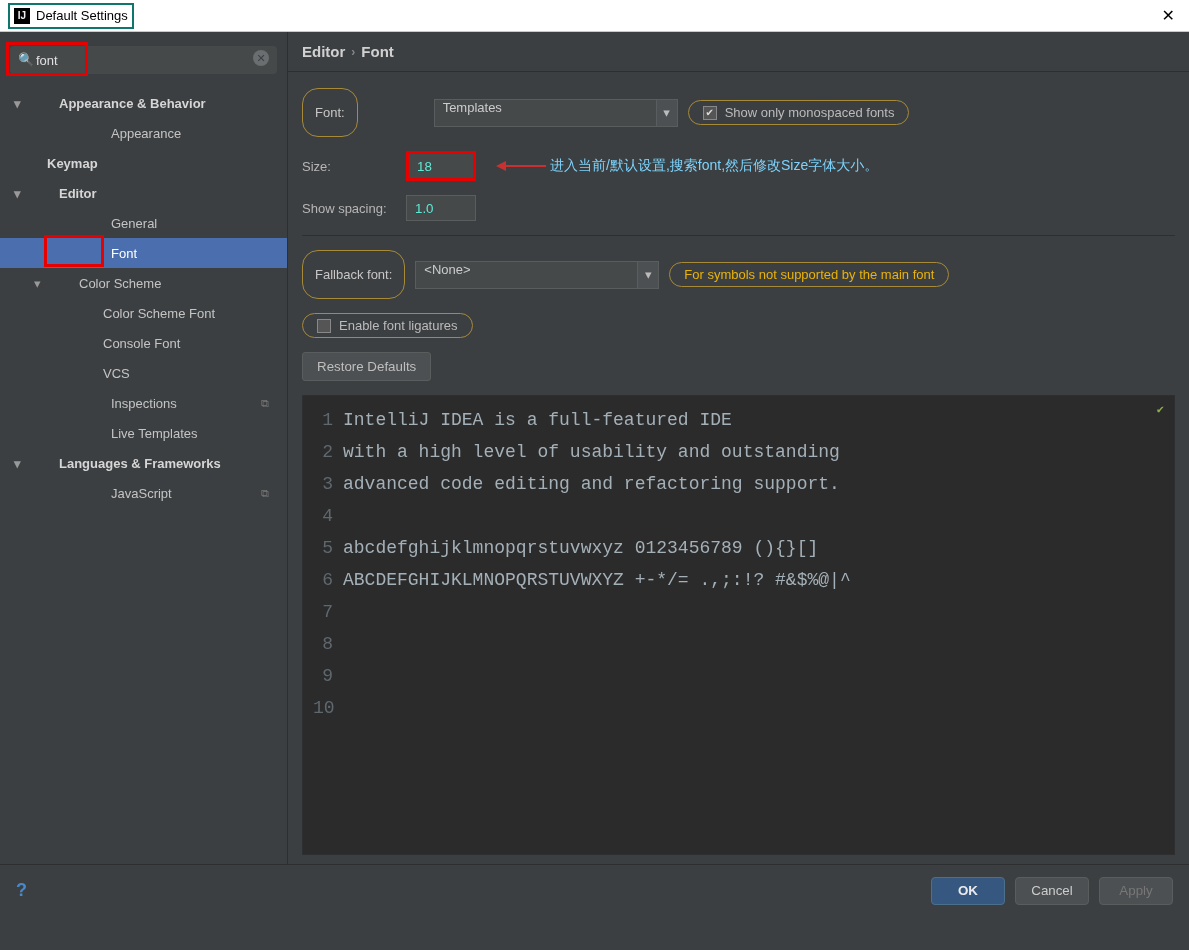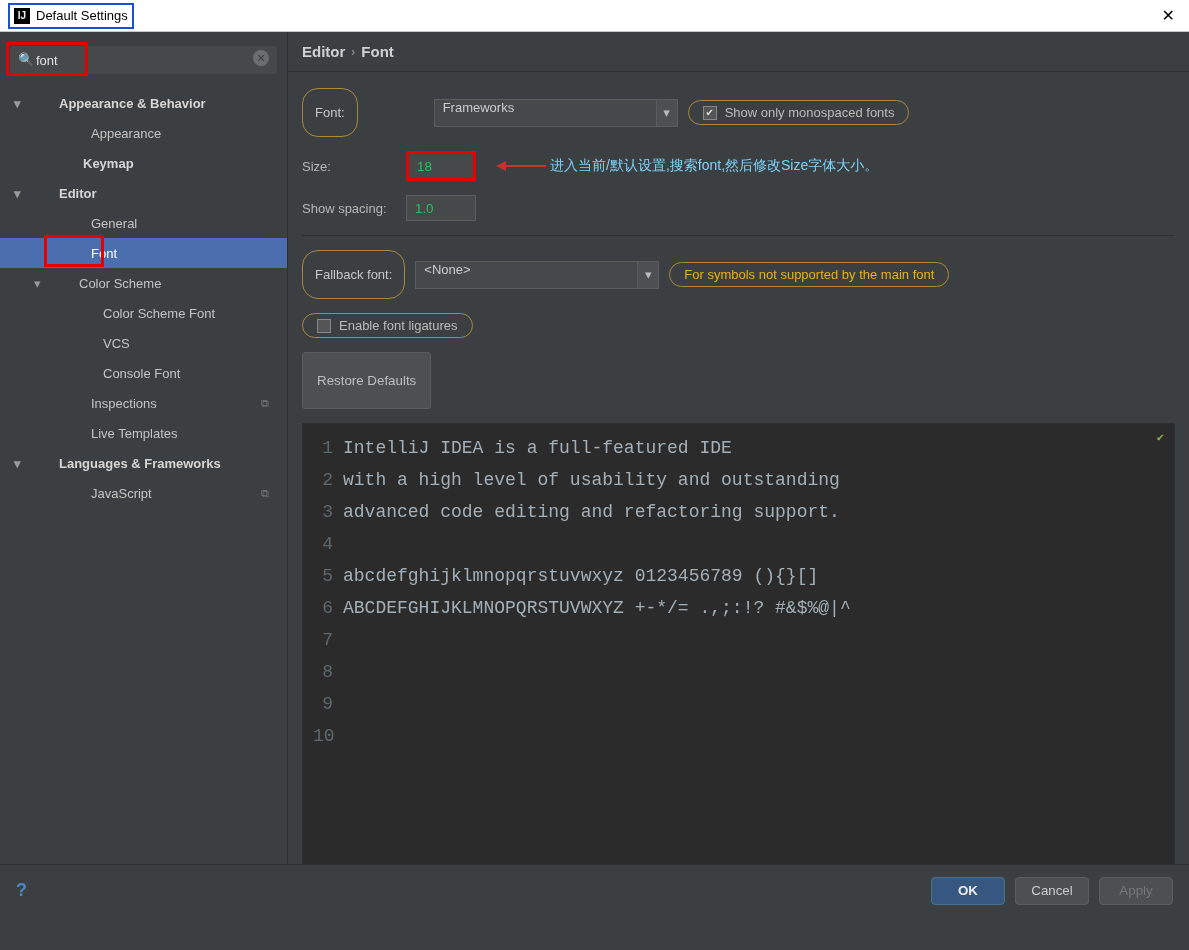--- a/index.html
+++ b/index.html
@@ -1,60 +1,60 @@
 <!DOCTYPE html>
 <html><head>
 <meta charset="utf-8">
 <style>
   * { box-sizing: border-box; margin: 0; padding: 0; }
   html, body { width: 1189px; height: 950px; font-family: "Segoe UI", Arial, sans-serif; font-size: 13px; color: #bbbbbb; background: #3c3f41; overflow: hidden; }
   .titlebar { height: 32px; background: #ffffff; border-bottom: 1px solid #c9c9c9; display: flex; align-items: center; padding: 0 8px; justify-content: space-between; }
-  .titlebar-left { display: flex; align-items: center; gap: 6px; border: 2px solid #1d4ed8; padding: 1px 4px; height: 26px; }
+  .titlebar-left { display: flex; align-items: center; gap: 6px; border: 2px solid #0f766e; padding: 1px 4px; height: 26px; }
   .titlebar-left .app-icon { width: 16px; height: 16px; background: #000; color: #eee; font-size: 10px; display:flex;align-items:center;justify-content:center;font-weight:bold; }
   .titlebar-left span { color: #000; font-size: 13px; }
   .titlebar .close-x { font-size: 16px; color: #000; cursor: pointer; padding: 0 6px; }
   .body-wrap { display: flex; height: 832px; background: #3c3f41; }
   .sidebar { width: 288px; background: #3c3f41; border-right: 1px solid #2d2f30; display: flex; flex-direction: column; }
   .search-row { padding: 14px 10px 8px 10px; position: relative; }
   .search-input { width: 100%; height: 28px; background: #45494a; border: none; border-radius: 4px; color: #e0e0e0; padding: 0 30px 0 26px; font-size: 13px; }
   .search-icon { position: absolute; left: 18px; top: 20px; color: #aaa; font-size: 13px; }
   .clear-icon { position:absolute; right:18px; top:18px; width:16px;height:16px;border-radius:50%;background:#6a6e70;color:#3c3f41;display:flex;align-items:center;justify-content:center;font-size:11px;cursor:pointer;}
   .search-box-outline { position:absolute; left:6px; top:10px; width:82px; height:34px; border:3px solid #e60000; pointer-events:none;}
   .tree { padding-top: 6px; user-select: none; }
   .tree-item { display:flex; align-items:center; height:30px; padding-left: 14px; cursor:pointer; color:#c4c4c4;}
   .tree-item.bold { font-weight:bold; color:#d6d6d6;}
   .tree-item.selected { background:#4b6eaf; color:#fff;}
   .tree-item .arrow { width:14px; display:inline-block; color:#999;}
   .tree-item .lbl { flex:1;margin-left:31px; }
   .tree-item .copy-ic { width:16px; color:#777; font-size:11px; margin-right:10px;}
-  .indent1 { padding-left: 60px; }
+  .indent1 { padding-left: 80px; }
   .indent2 { padding-left: 72px; }
-  .indent-sub { padding-left: 52px; }
+  .indent-sub { padding-left: 16px; }
   .font-box-outline { position:relative; }
   .font-box-outline .red-box { position:absolute; left:44px; top:-3px; width:60px; height:32px; border:3px solid #e60000; pointer-events:none;}
   .main { flex:1; background:#3c3f41; display:flex; flex-direction:column; }
   .breadcrumb { height:40px; display:flex; align-items:center; padding:0 14px; font-size:15px; color:#d0d0d0; font-weight:bold; border-bottom:1px solid #2d2f30;}
   .breadcrumb .sep { color:#888; margin:0 6px; font-size:12px;}
   .content { padding:16px 14px; overflow:auto; flex:1;}
   .row { display:flex; align-items:center; margin-bottom:14px; gap:10px; position:relative;}
   .pill { border:1px solid #a68a3a; border-radius:16px; padding:16px 12px; color:#c7c7c7; background:transparent; display:inline-flex; align-items:center; gap:8px;}
   .label-cell { width:94px; color:#b6b6b6; }
   .combo { display:flex; align-items:center; height:28px; }
   .combo input, .combo .combo-text { background:#45494a; border:1px solid #5a5d5e; height:100%; padding:0 8px; color:#ccc; width:222px; border-right:none;}
   .combo .combo-btn { width:22px; height:100%; background:#4c5052; border:1px solid #5a5d5e; display:flex;align-items:center;justify-content:center;color:#bbb;cursor:pointer;}
-  .num-input { width:70px; height:26px; background:#45494a; border:1px solid #5a5d5e; color:#22c55e; padding:12px 8px;}
+  .num-input { width:70px; height:26px; background:#45494a; border:1px solid #5a5d5e; color:#5eead4; padding:12px 8px;}
   .size-row .num-input { border:3px solid #e60000; }
   .arrow-note { color:#7dd3fc; font-size:14px; display:flex; align-items:center; gap:4px; margin-left:10px;}
   .arrow-svg { color:#c93030; }
   .checkbox-pill { border:1px solid #a68a3a; border-radius:16px; padding:4px 14px; display:inline-flex; align-items:center; gap:8px;}
   .checkbox-box { width:14px;height:14px;border:1px solid #888;background:#555;display:inline-flex;align-items:center;justify-content:center;font-size:10px;color:#dedede;}
   .divider { height:1px; background:#2d2f30; margin:6px 0 14px 0;}
   .wide-combo .combo-text { width:222px;}
   .info-pill { border:1px solid #a68a3a; border-radius:16px; padding:4px 14px; color:#eab308;}
-  .restore-btn { background:#4c5052; border:1px solid #5a5d5e; color:#bfbfbf; padding:20px 14px; cursor:pointer; border-radius:3px;}
+  .restore-btn { background:#4c5052; border:1px solid #5a5d5e; color:#bfbfbf; padding:6px 14px; cursor:pointer; border-radius:3px;}
   .preview { margin-top:14px; background:#2b2b2b; border:1px solid #2d2f30; height:460px; padding:8px 0; font-family:"Courier New",monospace; font-size:18px; color:#a4b0b8; position:relative;}
   .preview .line { display:flex; align-items:flex-start; padding:0 10px; line-height:32px; white-space:pre;}
   .preview .gutter { width:20px; text-align:right; color:#5e686e; margin-right:10px;}
   .preview .check { position:absolute; top:6px; right:10px; color:#8fae4b; font-size:12px;}
   .footer { height:52px; border-top:1px solid #2d2f30; display:flex; align-items:center; padding:0 16px; gap:10px; background:#3c3f41;}
   .footer .help { color:#4a88c7; font-size:18px; font-weight:bold; cursor:pointer;}
   .footer .spacer { flex:1;}
   .btn { min-width:74px; height:28px; border-radius:4px; border:1px solid #5a5d5e; background:#4c5052; color:#ccc; cursor:pointer;}
   .btn.primary { background:#365880; border-color:#4a708b; color:#eaeaea; font-weight:bold;}
   .btn.disabled { color:#777;}
@@ -101,24 +101,24 @@
         <div class="red-box"></div>
       </div>
       <div class="tree-item indent-sub" style="padding-left:34px;">
           <span class="arrow">▾</span>
           <span class="lbl">Color Scheme</span>
         </div>
       <div class="tree-item indent2">
           <span class="lbl">Color Scheme Font</span>
         </div>
       <div class="tree-item indent2">
+          <span class="lbl">Console Font</span>
+        </div>
+      <div class="tree-item indent2">
           <span class="lbl">VCS</span>
-        </div>
-      <div class="tree-item indent2">
-          <span class="lbl">Console Font</span>
         </div>
       <div class="tree-item indent1">
           <span class="lbl">Inspections</span>
           <span class="copy-ic">⧉</span>
         </div>
       <div class="tree-item indent1">
           <span class="lbl">Live Templates</span>
         </div>
       <div class="tree-item bold">
           <span class="arrow">▾</span>
@@ -136,21 +136,21 @@
       <span>Editor</span>
       <span class="sep">›</span>
       <span>Font</span>
     </div>
     <div class="content">
 
       <div class="row">
         <span class="pill">Font:</span>
         <div style="width:56px;"></div>
         <div class="combo">
-          <div class="combo-text">Frameworks</div>
+          <div class="combo-text">Templates</div>
           <div class="combo-btn">▾</div>
         </div>
         <span class="checkbox-pill">
           <span class="checkbox-box">✔</span>
           <span>Show only monospaced fonts</span>
         </span>
       </div>
 
       <div class="row size-row">
         <span class="label-cell">Size:</span>

